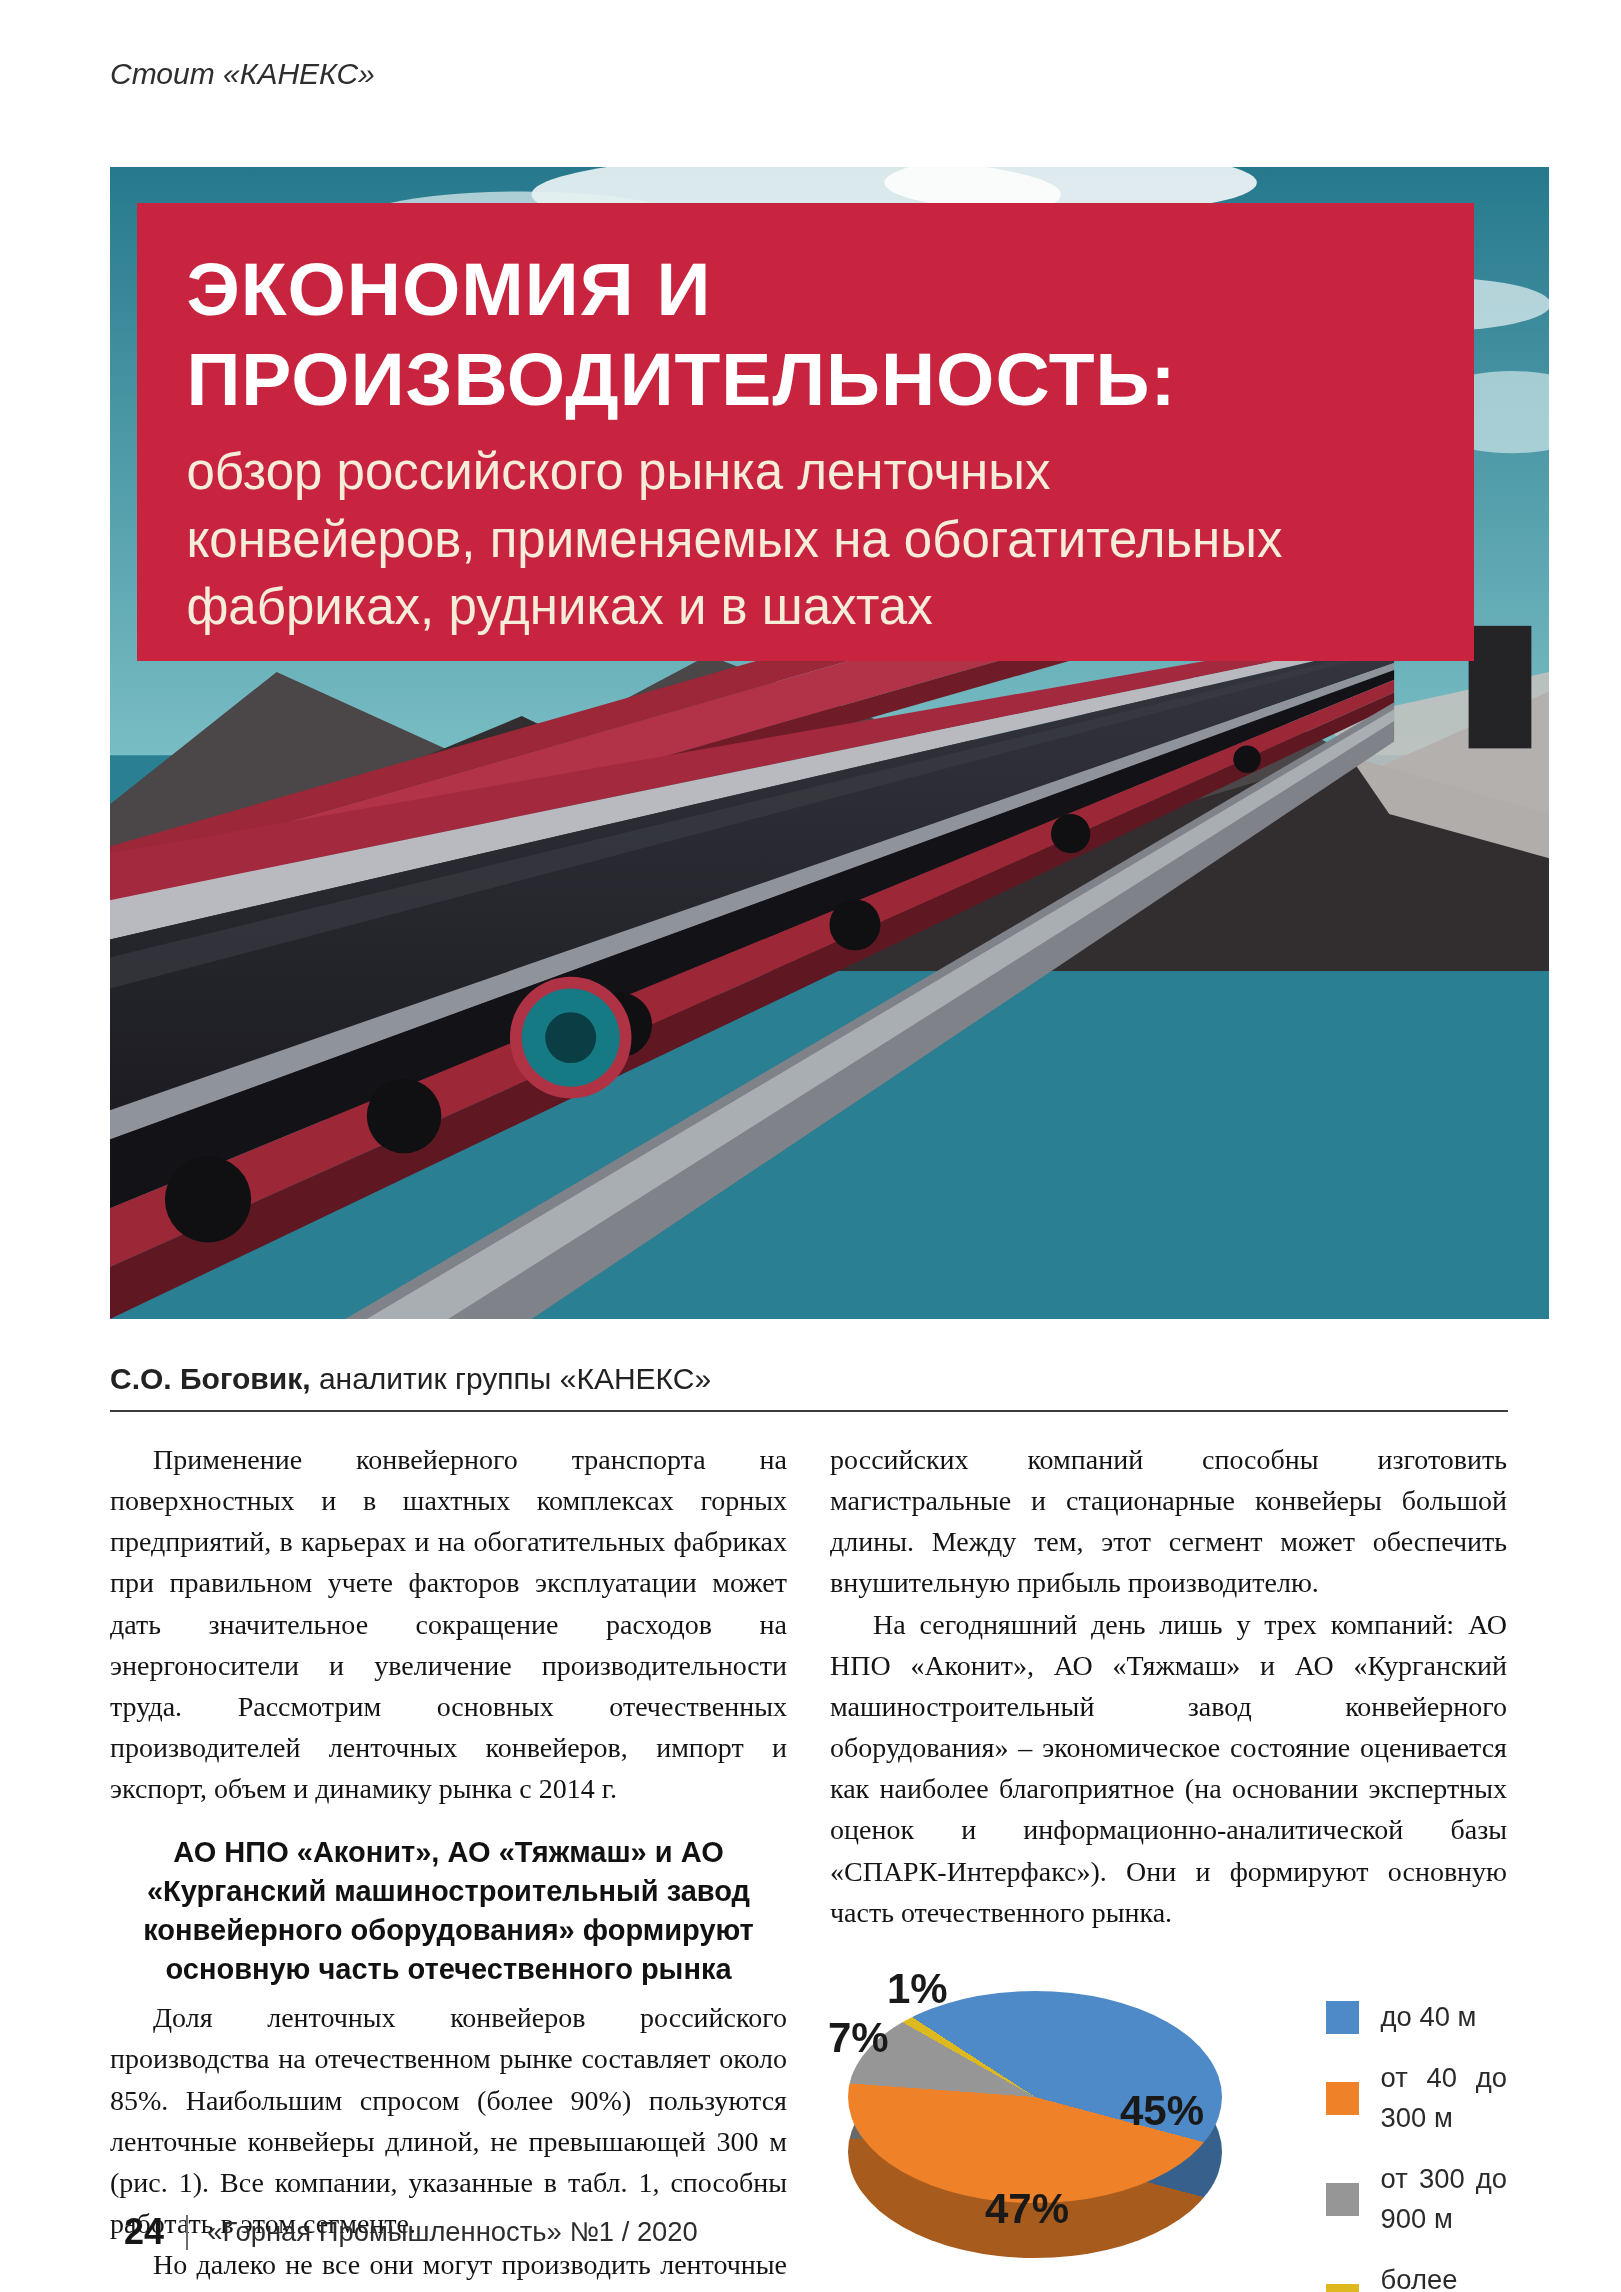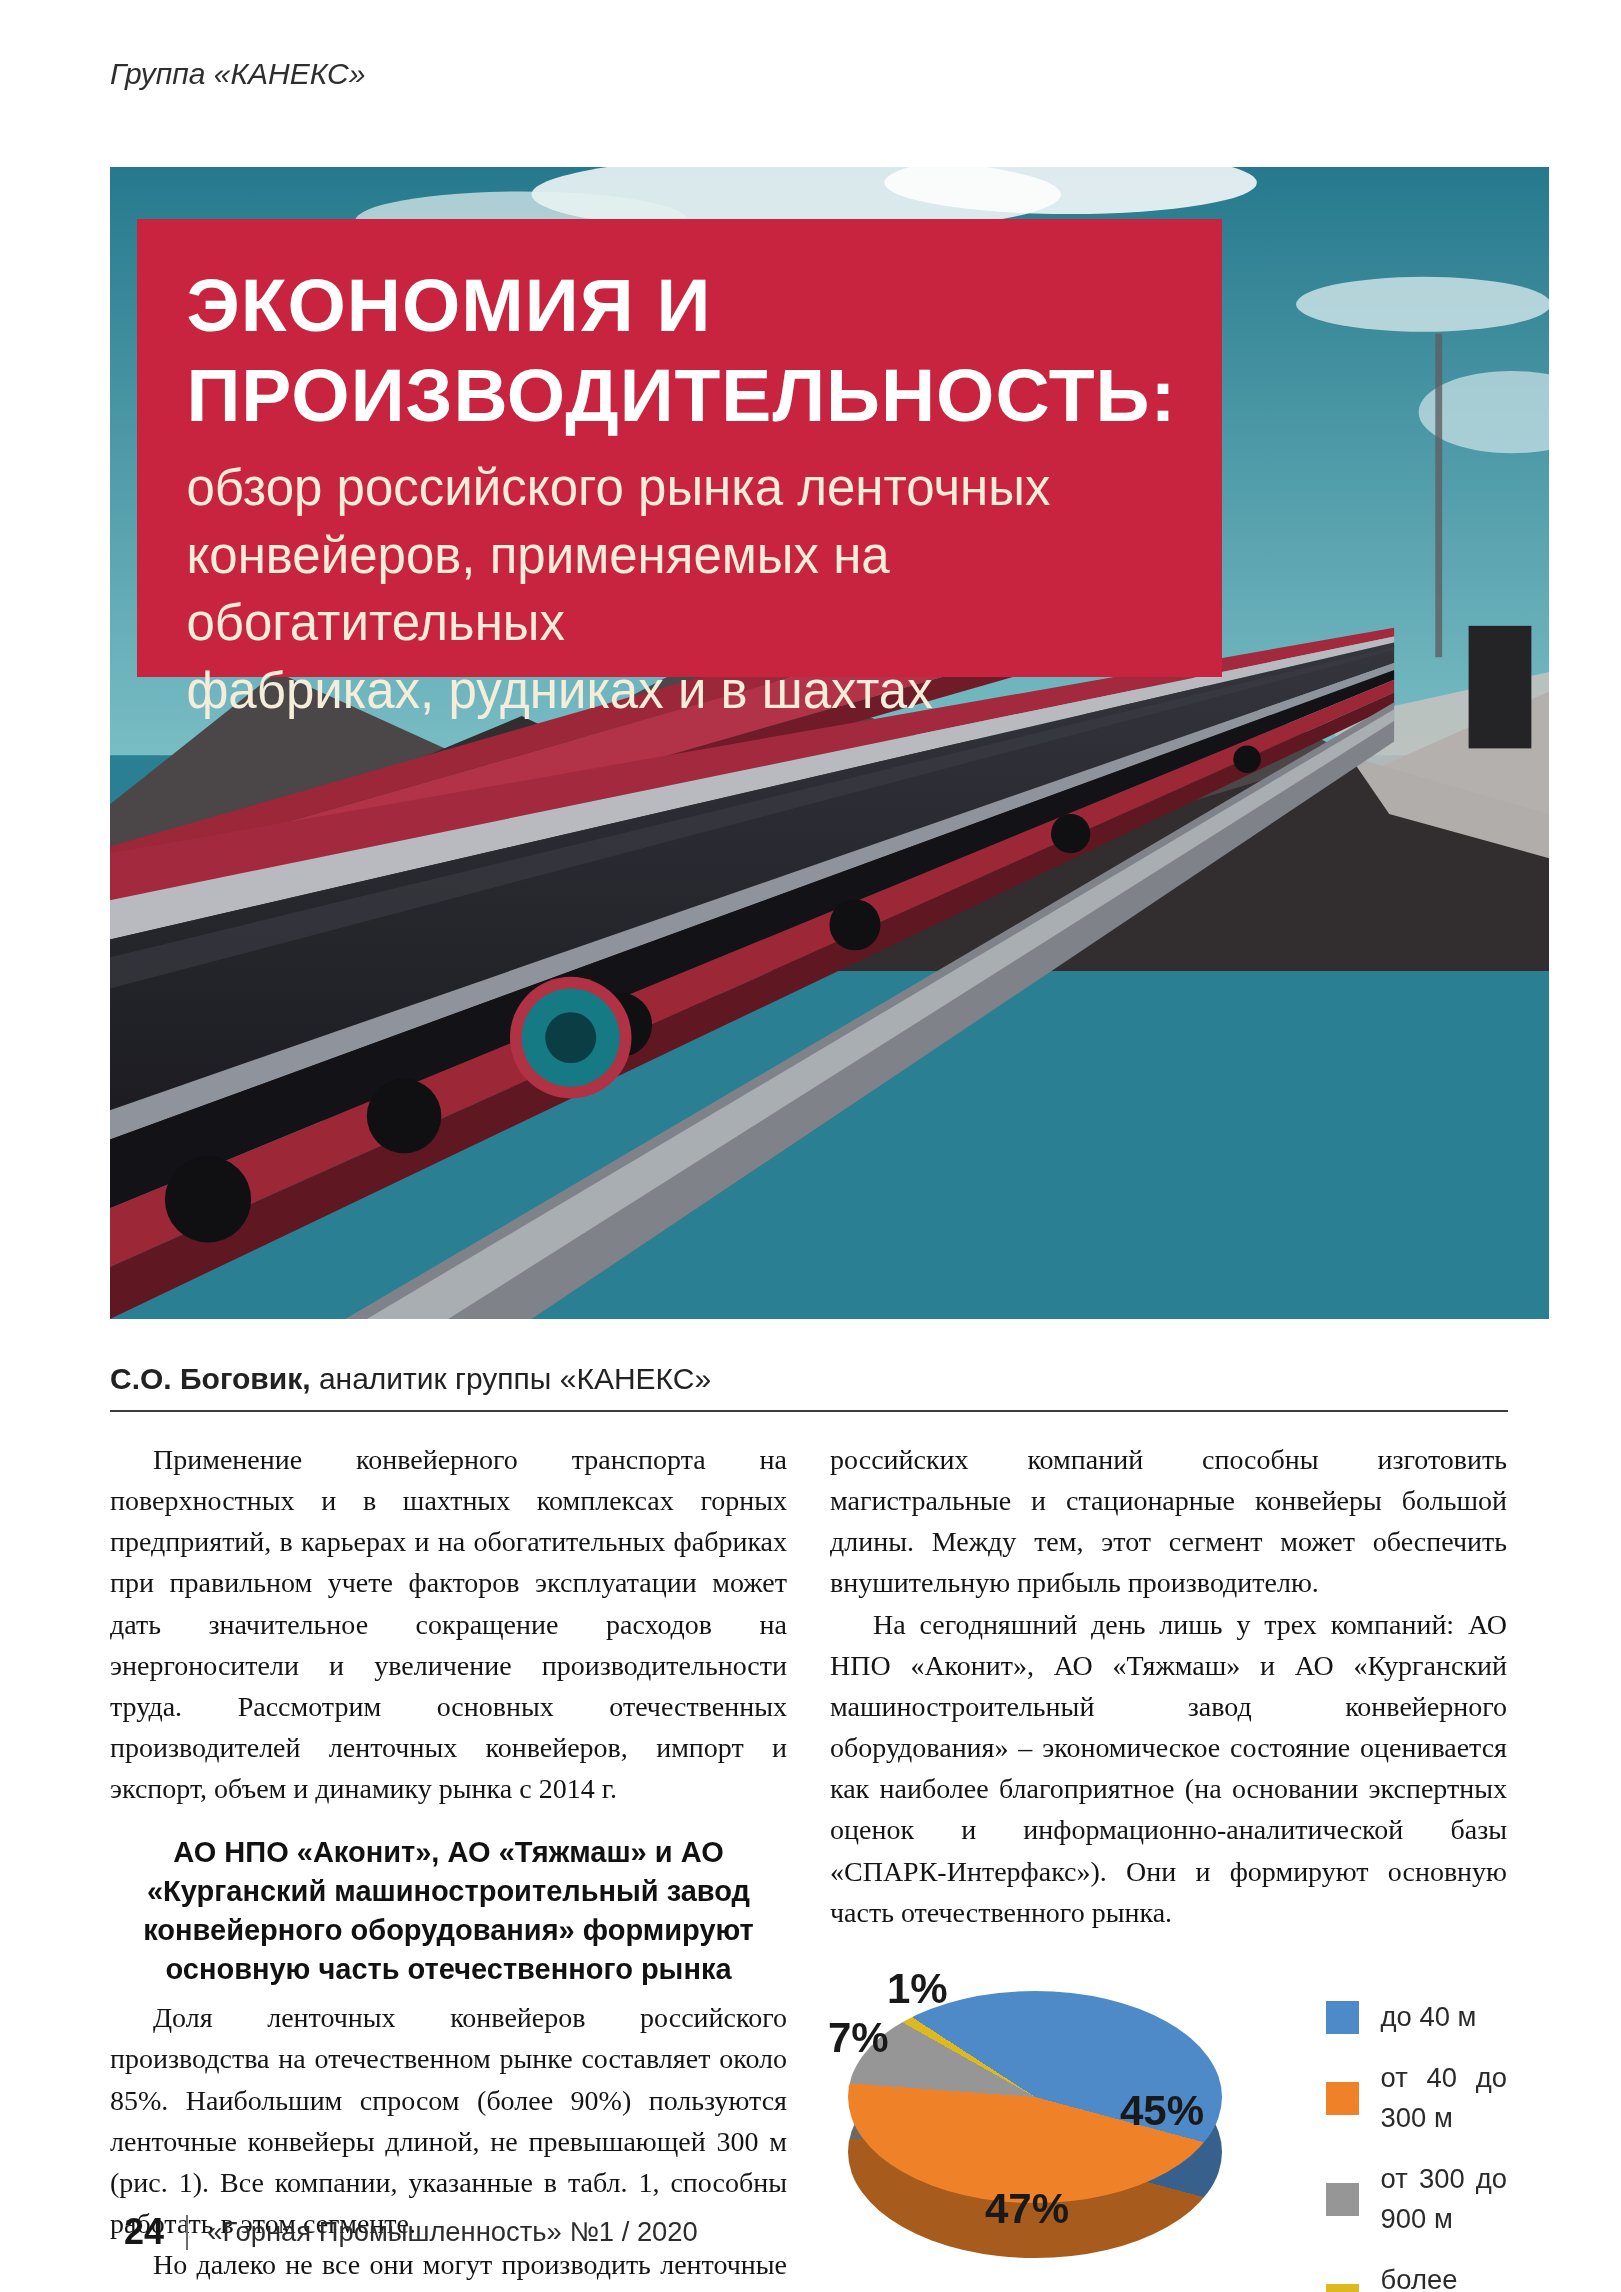--- a/index.html
+++ b/index.html
@@ -9,21 +9,21 @@
   
   .kicker{position:absolute;left:110px;top:51px;}
   .kicker-title{display:inline-block;font-size:29px;font-weight:bold;letter-spacing:0.5px;color:#282828;
                 padding-bottom:6.9px;border-bottom:3.9px solid #303030;}
   .kicker-underline2{height:2.9px;background:#b3b3b3;width:82%;margin-top:2px;}
   .kicker-sub{font-size:30px;font-style:italic;color:#2e2e2e;margin-top:5.9px;}
 
   
   .hero{position:absolute;left:110px;top:167px;width:1439px;height:1152px;overflow:hidden;background:#2a7f92;}
   .hero svg{position:absolute;left:0;top:0;width:100%;height:100%;}
-  .title-box{position:absolute;left:27.4px;top:52px;width:1085px;height:458px;box-sizing:border-box;
+  .title-box{position:absolute;left:27.4px;top:36px;width:1337px;height:458px;box-sizing:border-box;
              padding:41px 49px 0 49px;background:#c8243f;}
   .title-line{font-size:75px;line-height:1.2;font-weight:bold;color:#ffffff;letter-spacing:1px;}
   .subtitle{margin-top:13.7px;}
   .subtitle-line{font-size:51px;line-height:1.33;font-weight:normal;color:#f6ecda;}
 
   
   .byline{position:absolute;left:110px;top:1362px;width:1398px;font-size:30px;color:#222;
           padding-bottom:13.7px;border-bottom:2px solid #3c3c3c;}
   .byline .name{font-weight:bold;margin-top:48px;}
 
@@ -56,21 +56,21 @@
   .page-num{font-size:36px;font-weight:bold;color:#161616;}
   .footer-divider{width:2px;height:35px;background:#6d6d6d;margin:0 19.6px 0 21.6px;}
   .journal{font-size:27.4px;color:#2c2c2c;}
 </style>
 </head>
 <body>
 
 <div class="page">
 
   <div class="kicker">
-    <div class="kicker-sub">Группа «КАНЕКС»</div>
+    <div class="kicker-sub">Стоит «КАНЕКС»</div>
   </div>
 
   <div class="hero">
     <svg viewBox="0 0 1468 1175" preserveAspectRatio="none">
       <defs>
         <linearGradient id="sky" x1="0" y1="0" x2="0" y2="1">
           <stop offset="0" stop-color="#26798d"></stop>
             <stop offset="1" stop-color="#79bdc4"></stop>
         </linearGradient>
         <linearGradient id="belt" x1="0" y1="0" x2="0" y2="1">

